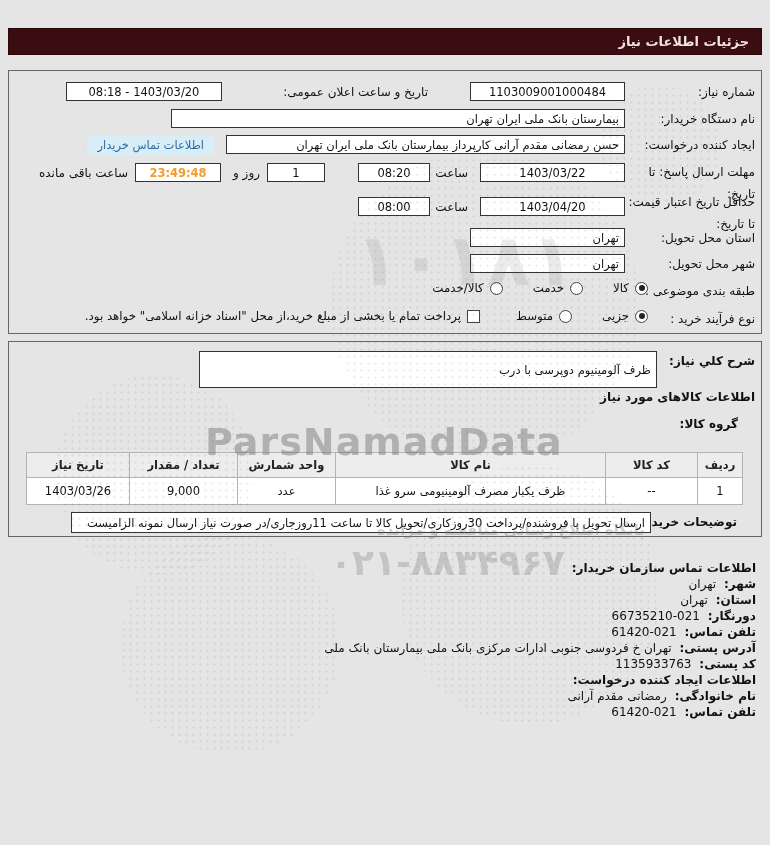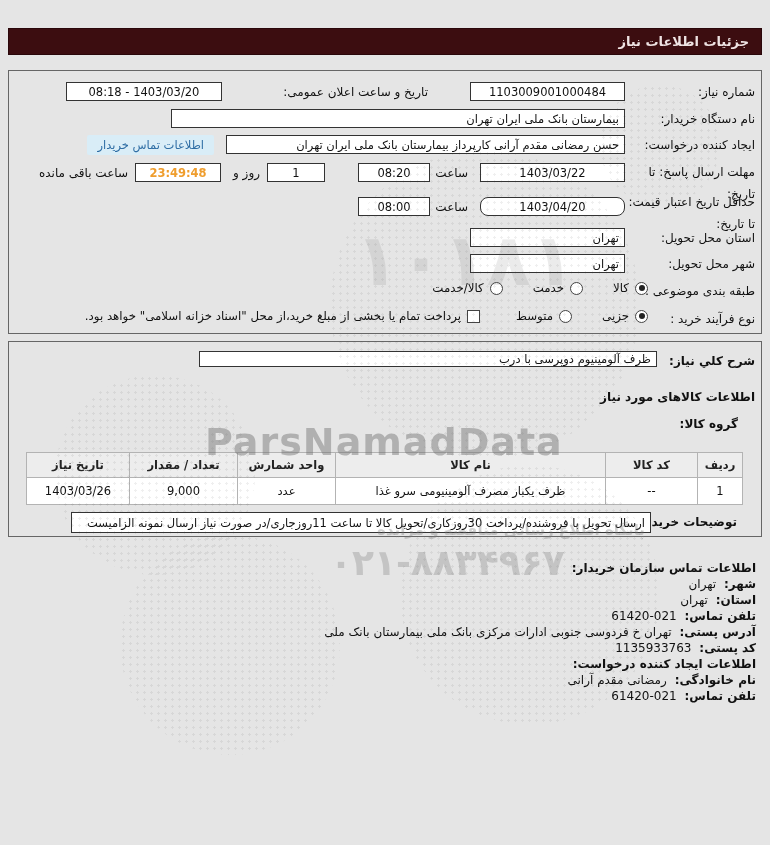--- a/index.html
+++ b/index.html
@@ -89,21 +89,21 @@
     <span class="lbl two" style="top:90px; right:6px;">مهلت ارسال پاسخ: تا تاریخ:</span>
     <div class="field center ltr" style="top:92px; right:136px; width:145px;">1403/03/22</div>
     <span class="lbl" style="top:95px; right:293px;">ساعت</span>
     <div class="field center ltr" style="top:92px; right:331px; width:72px;">08:20</div>
     <div class="field center ltr" style="top:92px; right:436px; width:58px;">1</div>
     <span class="lbl" style="top:95px; right:501px;">روز و</span>
     <div class="field center ltr timer" style="top:92px; right:540px; width:86px;">23:49:48</div>
     <span class="lbl" style="top:95px; right:633px;">ساعت باقی مانده</span>
 
     <span class="lbl two" style="top:120px; right:6px;">حداقل تاریخ اعتبار قیمت: تا تاریخ:</span>
-    <div class="field center ltr" style="top:126px; right:136px; width:145px;border-radius:8px;">1403/04/20</div>
+    <div class="field center ltr" style="top:126px; right:136px; width:145px;">1403/04/20</div>
     <span class="lbl" style="top:129px; right:293px;">ساعت</span>
     <div class="field center ltr" style="top:126px; right:331px; width:72px;">08:00</div>
 
     <span class="lbl" style="top:160px; right:6px;">استان محل تحویل:</span>
     <div class="field" style="top:157px; right:136px; width:155px;">تهران</div>
 
     <span class="lbl" style="top:186px; right:6px;">شهر محل تحویل:</span>
     <div class="field" style="top:183px; right:136px; width:155px;">تهران</div>
 
     <span class="lbl" style="top:213px; right:6px;">طبقه بندی موضوعی :</span>
@@ -137,21 +137,21 @@
       <div class="opt">
         <span class="checkbox"></span>
         <span class="opt-label">پرداخت تمام یا بخشی از مبلغ خرید،از محل "اسناد خزانه اسلامی" خواهد بود.</span>
       </div>
     </div>
   </div>
 
   <div class="box need-box">
 
     <span class="lbl b" style="top:12px; right:6px;">شرح کلي نیاز:</span>
-    <div class="field" style="top:9px; right:104px; width:458px; height:16px;">ظرف آلومینیوم دوپرسی با درب</div>
+    <div class="field" style="top:9px; right:104px; width:458px; height:37px;">ظرف آلومینیوم دوپرسی با درب</div>
 
     <span class="lbl b" style="top:48px; right:6px;">اطلاعات کالاهای مورد نیاز</span>
 
     <span class="lbl b" style="top:75px; right:23px;">گروه کالا:</span>
 
     <table class="items-table">
       <colgroup>
         <col style="width:45px">
           <col style="width:92px">
           <col style="width:270px">
@@ -189,20 +189,24 @@
     <div class="c-line"><span class="c-label">اطلاعات تماس سازمان خریدار:</span></div>
     <div class="c-line">
       <span class="c-label">شهر:</span>
       <span class="c-value">تهران</span>
     </div>
     <div class="c-line">
       <span class="c-label">استان:</span>
       <span class="c-value">تهران</span>
     </div>
     <div class="c-line">
+      <span class="c-label">دورنگار:</span>
+      <span class="c-value">021-66735210</span>
+    </div>
+    <div class="c-line">
       <span class="c-label">تلفن تماس:</span>
       <span class="c-value">021-61420</span>
     </div>
     <div class="c-line">
       <span class="c-label">آدرس پستی:</span>
       <span class="c-value">تهران خ فردوسی جنوبی ادارات مرکزی بانک ملی بیمارستان بانک ملی</span>
     </div>
     <div class="c-line">
       <span class="c-label">کد پستی:</span>
       <span class="c-value">1135933763</span>

